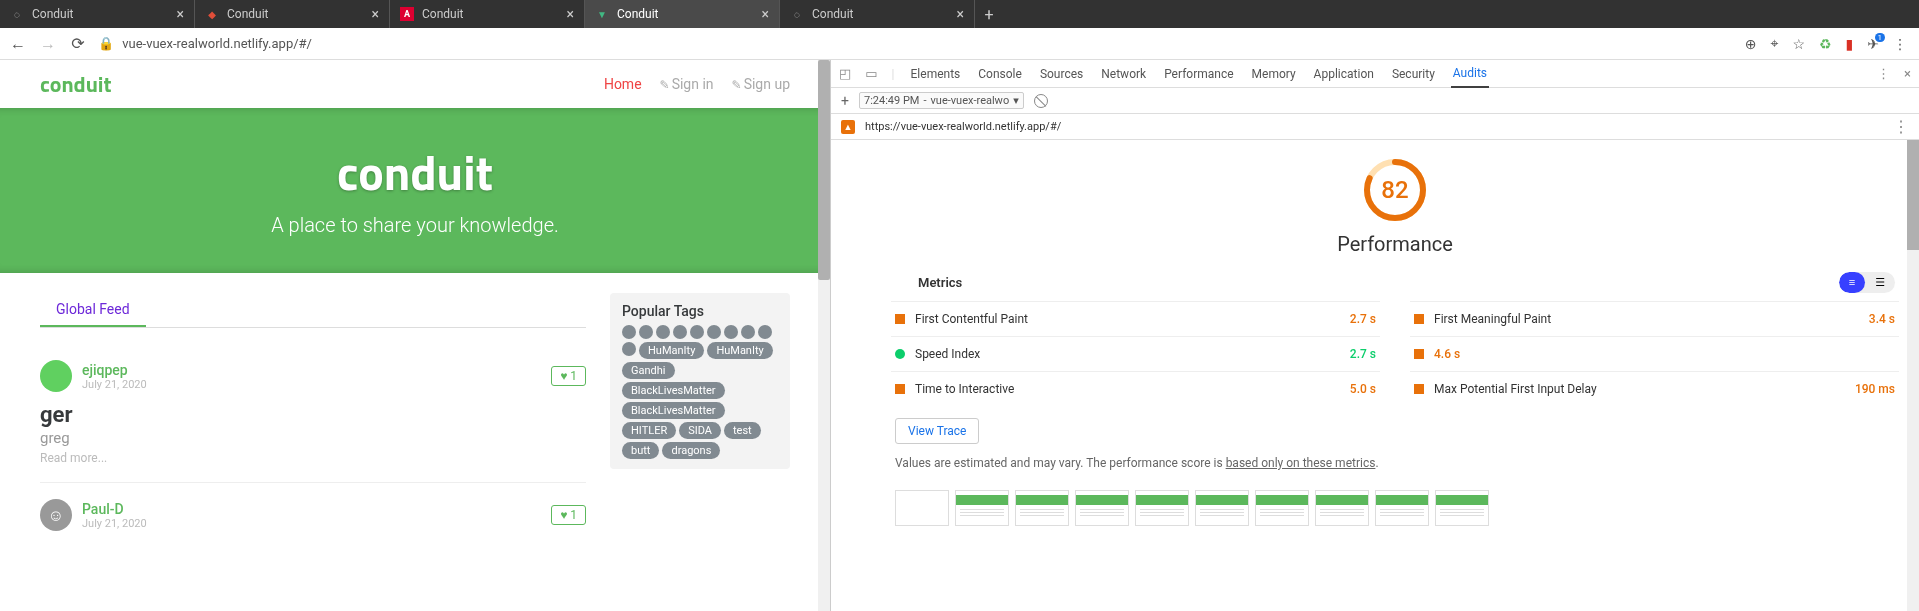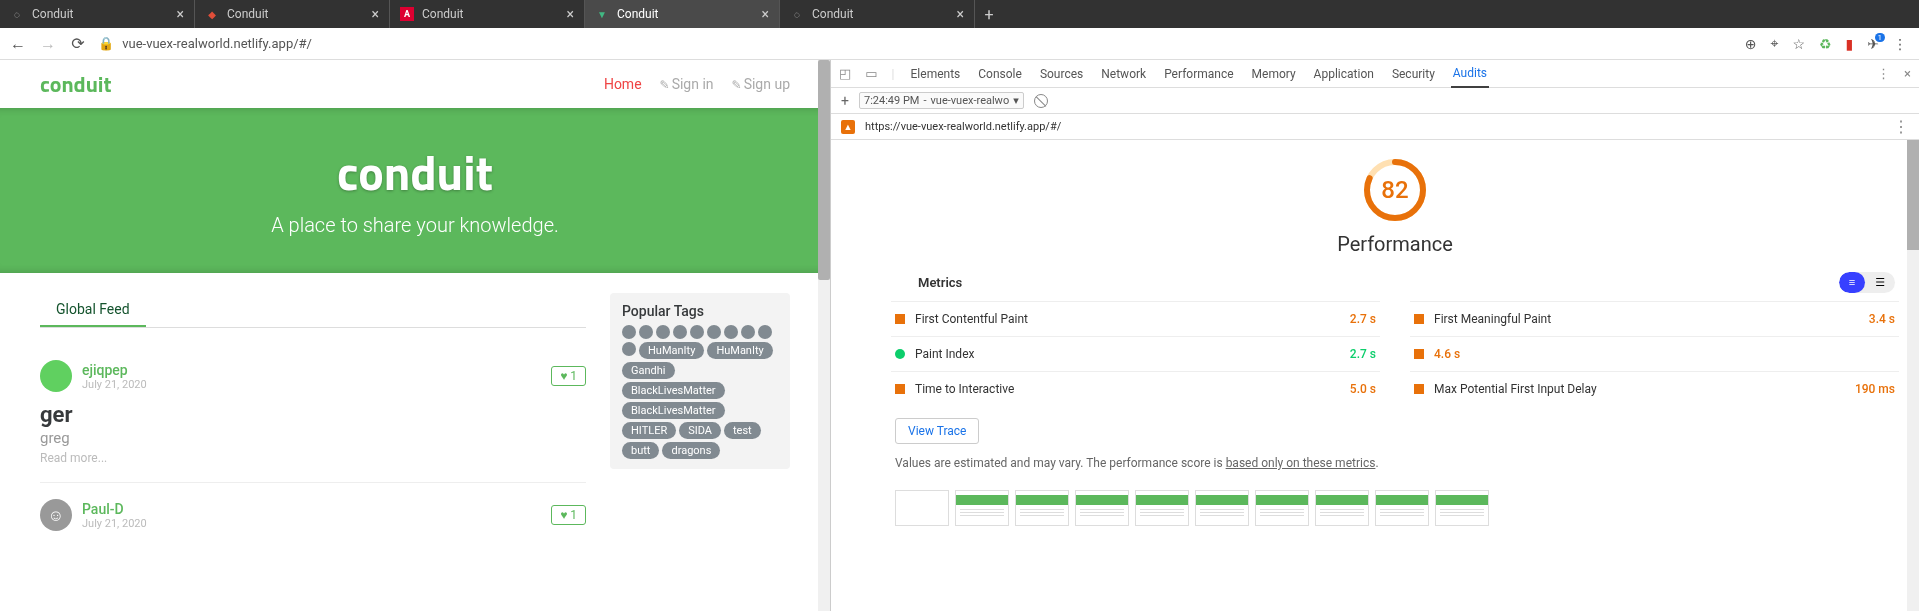--- a/index.html
+++ b/index.html
@@ -35,21 +35,21 @@
 
 .banner { background:#5cb85c; color:#fff; text-align:center; padding:28px 0 36px; box-shadow: inset 0 8px 8px -8px rgba(0,0,0,.2), inset 0 -8px 8px -8px rgba(0,0,0,.2); }
 .banner h1 { font-size:48px; font-weight:700; font-family:'Titillium Web',sans-serif; text-shadow:0 1px 3px rgba(0,0,0,.3); }
 .banner p { font-size:20px; font-weight:300; margin-top:4px; }
 
 .container { display:flex; padding:20px 40px; gap:24px; }
 .feed-col { flex:1; }
 .sidebar { width:180px; }
 
 .feed-toggle { border-bottom:1px solid #ddd; margin-bottom:16px; }
-.feed-toggle .tab-link { display:inline-block; padding:8px 16px; color:#14532d; border-bottom:2px solid #5cb85c; font-size:14px; }
+.feed-toggle .tab-link { display:inline-block; padding:8px 16px; color:#6d28d9; border-bottom:2px solid #5cb85c; font-size:14px; }
 
 .article { border-bottom:1px solid #eee; padding:16px 0; }
 .meta { display:flex; align-items:center; gap:10px; }
 .avatar { width:32px; height:32px; border-radius:50%; background:#60d060; }
 .avatar.grey { background:#999; display:flex; align-items:center; justify-content:center; color:#fff; font-size:16px;}
 .meta-info .author { color:#5cb85c; font-size:14px; font-weight:500; }
 .meta-info .date { color:#bbb; font-size:11px; }
 .like-btn { margin-left:auto; border:1px solid #5cb85c; color:#5cb85c; border-radius:3px; padding:2px 8px; font-size:12px; display:flex; align-items:center; gap:3px; }
 .article h2 { font-size:22px; color:#373a3c; margin-top:10px; }
 .article p.desc { color:#999; font-size:15px; margin-top:2px; }
@@ -308,21 +308,21 @@
             <span class="name">First Contentful Paint</span>
             <span class="val ">2.7 s</span>
           </div>
           <div class="metric">
             <span class="dot avg"></span>
             <span class="name">First Meaningful Paint</span>
             <span class="val ">3.4 s</span>
           </div>
           <div class="metric">
             <span class="dot good"></span>
-            <span class="name">Paint Index</span>
+            <span class="name">Speed Index</span>
             <span class="val good">2.7 s</span>
           </div>
           <div class="metric">
             <span class="dot avg"></span>
             <span class="val ">4.6 s</span>
           </div>
           <div class="metric">
             <span class="dot avg"></span>
             <span class="name">Time to Interactive</span>
             <span class="val ">5.0 s</span>

